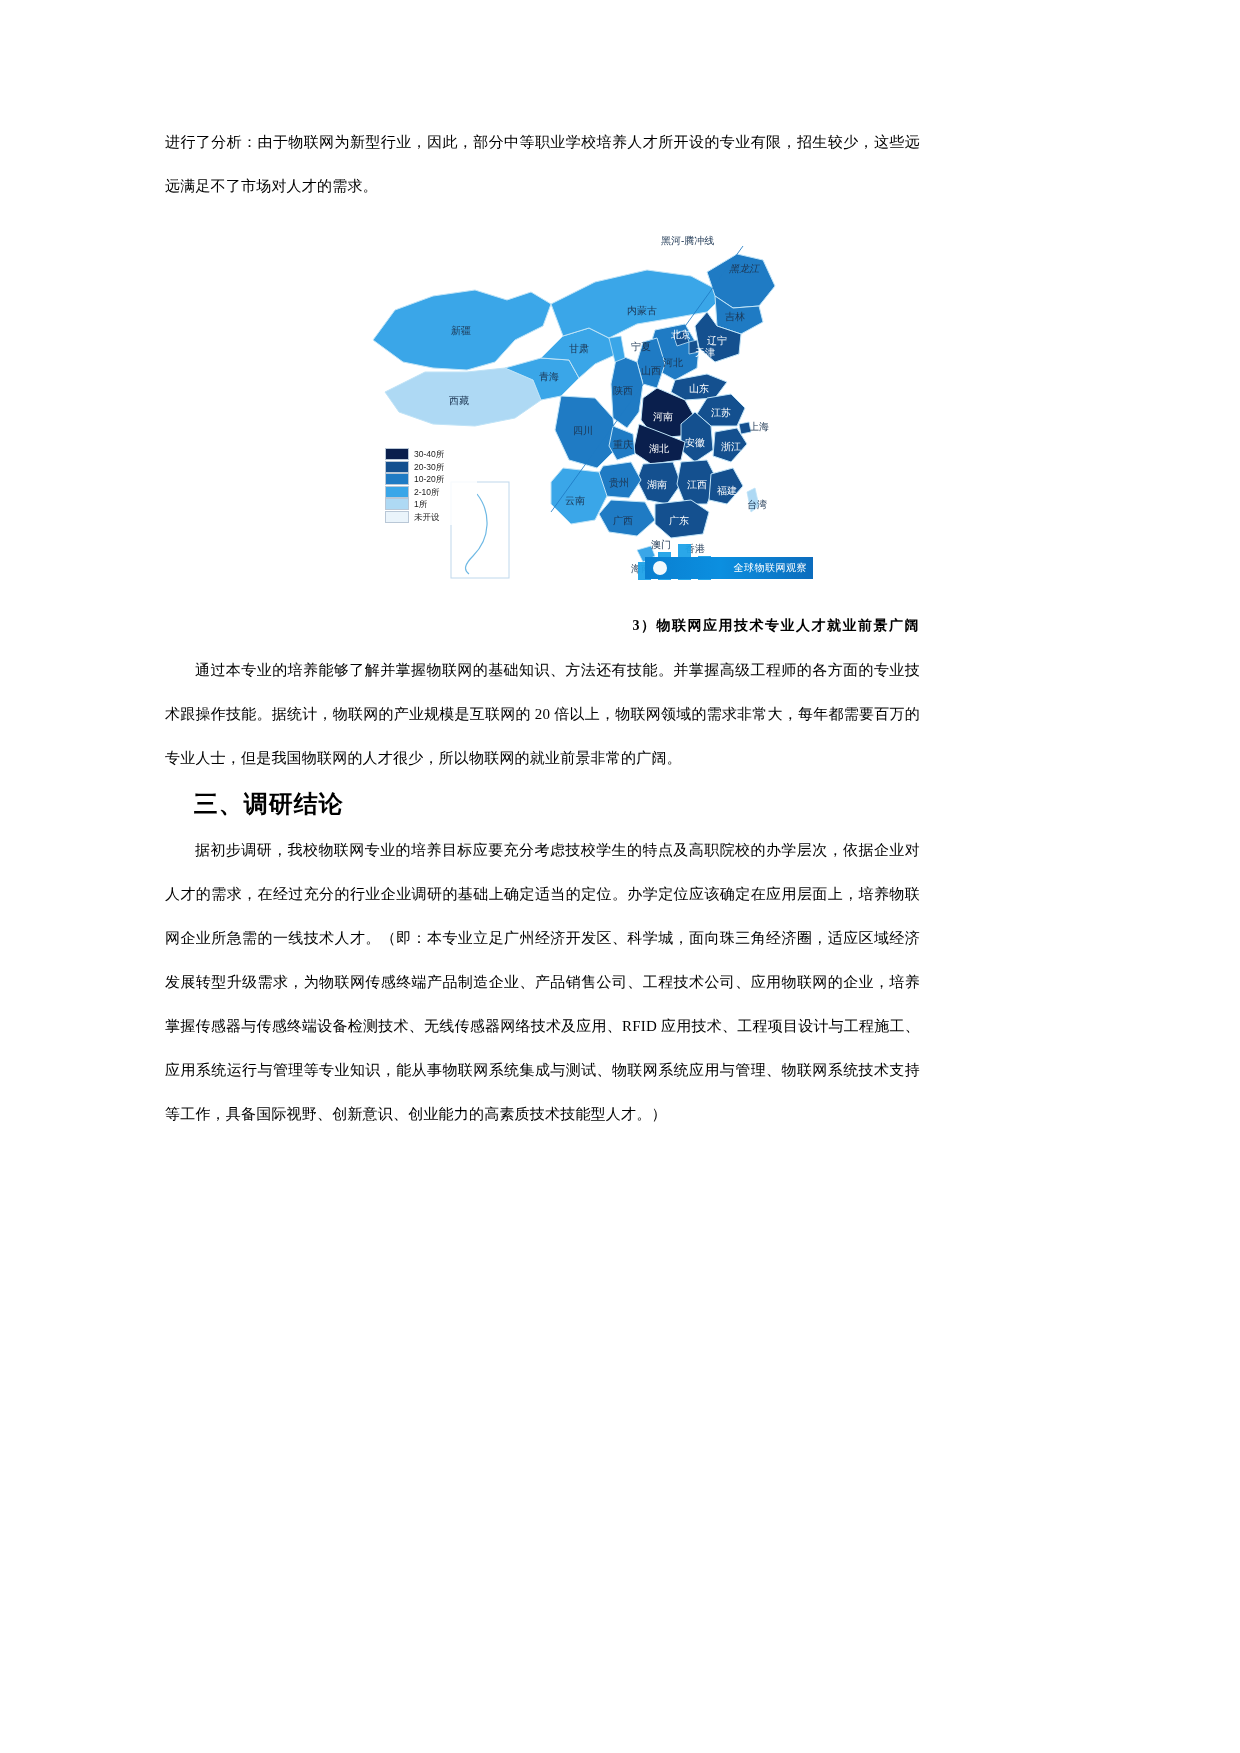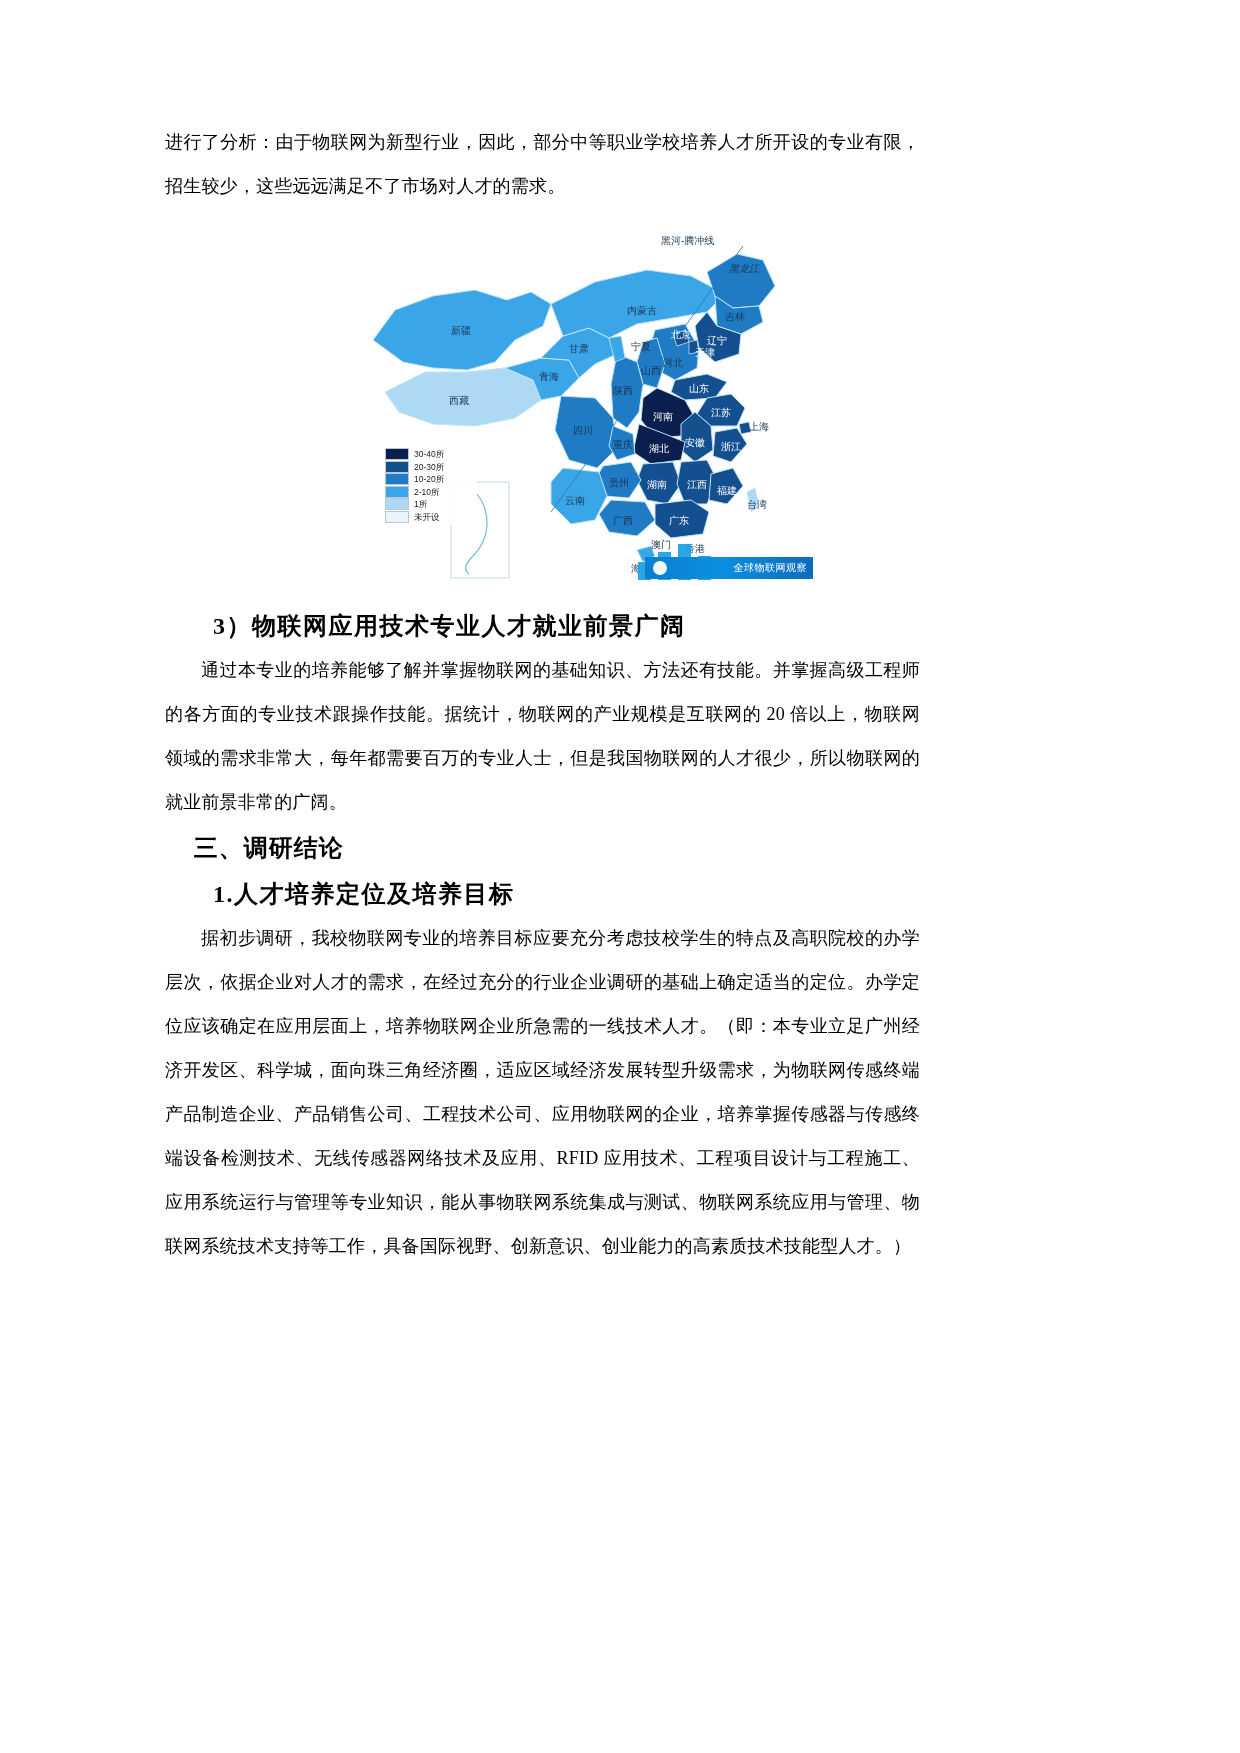--- a/index.html
+++ b/index.html
@@ -24,42 +24,43 @@
     background: #fff;
   }
   .content {
     position: absolute;
     left: 165px;
     top: 120px;
     width: 755px;
   }
   p.para {
     margin: 0;
-    font-size: 18px;
+    font-size: 15px;
     line-height: 44px;
     text-align: justify;
     text-justify: inter-ideograph;
     letter-spacing: 0.2px;
   }
   p.indent {
     text-indent: 2em;
   }
   .h2 {
     margin: 0;
     font-size: 24px;
     font-weight: bold;
     line-height: 48px;
     letter-spacing: 1px;
   }
   .h3 {
     margin: 0;
-    font-size: 24px;
+    font-size: 14px;
     font-weight: bold;
     line-height: 44px;
     letter-spacing: 1.5px;
+    text-align: right;
   }
   .h3.ind {
     padding-left: 2em;
   }
   .h2.ind {
     padding-left: 1.2em;
   }
   .figure-wrap {
     position: relative;
     width: 100%;
@@ -315,20 +316,19 @@
         </div>
       </div>
     </div>
 
     <div class="h3 ind">3）物联网应用技术专业人才就业前景广阔</div>
 
     <p class="para indent">通过本专业的培养能够了解并掌握物联网的基础知识、方法还有技能。并掌握高级工程师的各方面的专业技术跟操作技能。据统计，物联网的产业规模是互联网的 20 倍以上，物联网领域的需求非常大，每年都需要百万的专业人士，但是我国物联网的人才很少，所以物联网的就业前景非常的广阔。</p>
 
     <div class="h2 ind">三、调研结论</div>
 
-    <div class="h3 ind">1.人才培养定位及培养目标</div>
 
 
     <p class="para indent">据初步调研，我校物联网专业的培养目标应要充分考虑技校学生的特点及高职院校的办学层次，依据企业对人才的需求，在经过充分的行业企业调研的基础上确定适当的定位。办学定位应该确定在应用层面上，培养物联网企业所急需的一线技术人才。（即：本专业立足广州经济开发区、科学城，面向珠三角经济圈，适应区域经济发展转型升级需求，为物联网传感终端产品制造企业、产品销售公司、工程技术公司、应用物联网的企业，培养掌握传感器与传感终端设备检测技术、无线传感器网络技术及应用、RFID 应用技术、工程项目设计与工程施工、应用系统运行与管理等专业知识，能从事物联网系统集成与测试、物联网系统应用与管理、物联网系统技术支持等工作，具备国际视野、创新意识、创业能力的高素质技术技能型人才。）</p>
 
 
   </div>
 </div>
 
 </body></html>

